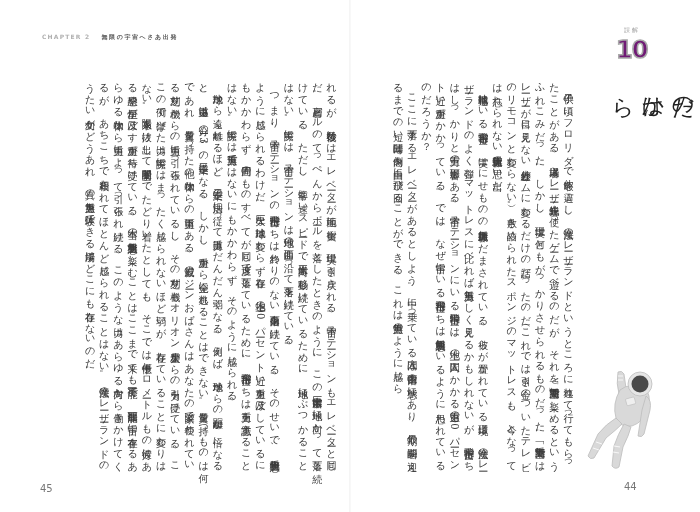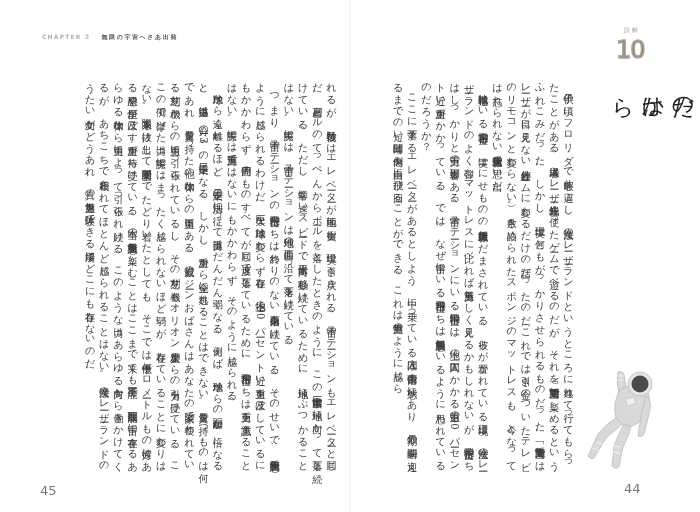--- a/index.html
+++ b/index.html
@@ -15,28 +15,28 @@
   .body-text { position:absolute; top:76px; height:390px; writing-mode:vertical-rl;
                font-size:10.1px; line-height:14.2px; letter-spacing:0.35px; color:#3b3b3b;
                text-align:justify; }
   .body-text p { margin:0; text-indent:1em; }
   .left-body { left:38px; width:300px; }
   .right-body { left:370px; width:205px; }
   .title-block { position:absolute; left:594px; top:26px; width:80px; }
   .misconc { position:absolute; left:30px; top:0; font-family:"DejaVu Sans","Liberation Sans",sans-serif;
              font-size:6px; color:#9a9a9a; letter-spacing:2px; }
   .number { position:absolute; left:22px; top:10px; font-family:"DejaVu Sans","Liberation Sans",sans-serif;
-            font-size:24px; font-weight:normal; color:#a16207; -webkit-text-stroke:1.6px #a9a9a9;
+            font-size:24px; font-weight:bold; color:#701a75; -webkit-text-stroke:1.6px #a9a9a9;
             letter-spacing:-1px; }
   .title { position:absolute; top:56px; writing-mode:vertical-rl; font-family:"DejaVu Sans","Liberation Sans",sans-serif;
            font-size:22px; line-height:30px; color:#222; letter-spacing:2.3px; }
   .title1 { left:44px; }
   .title2 { left:14px; }
   .astronaut { position:absolute; left:584px; top:366px; width:82px; height:108px; }
-  .page-num { position:absolute; top:483px; font-family:"DejaVu Sans","Liberation Sans",sans-serif; font-size:13px; color:#777; }
+  .page-num { position:absolute; top:483px; font-family:"DejaVu Sans","Liberation Sans",sans-serif; font-size:10px; color:#777; }
   .pn-left { left:40px; }
   .pn-right { left:624px; top:481px; }
 </style>
 </head>
 <body>
 
 <div class="spread">
   <div class="gutter"></div>
 
   <div class="header">

